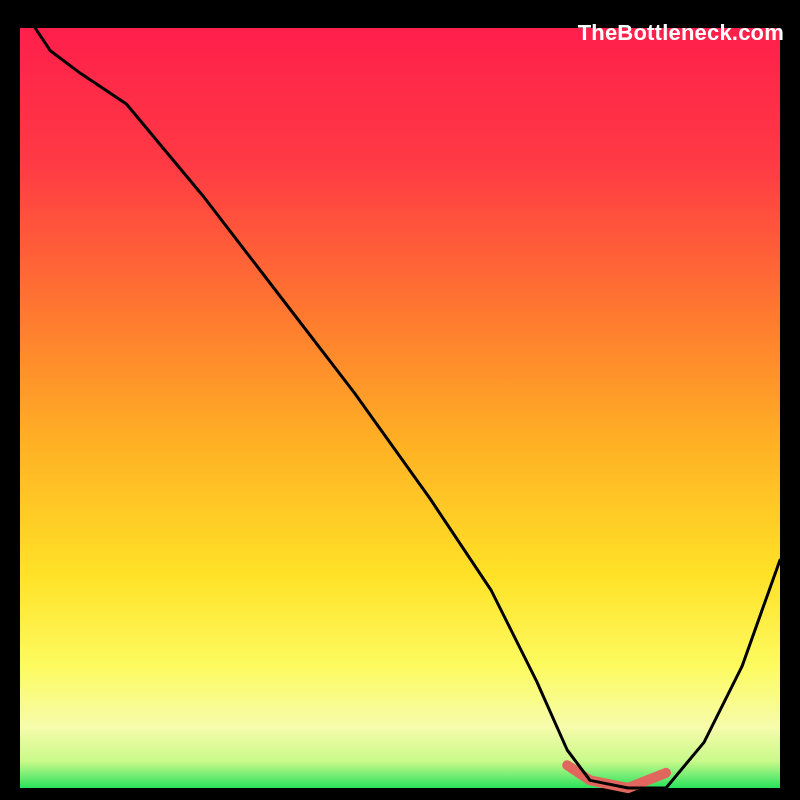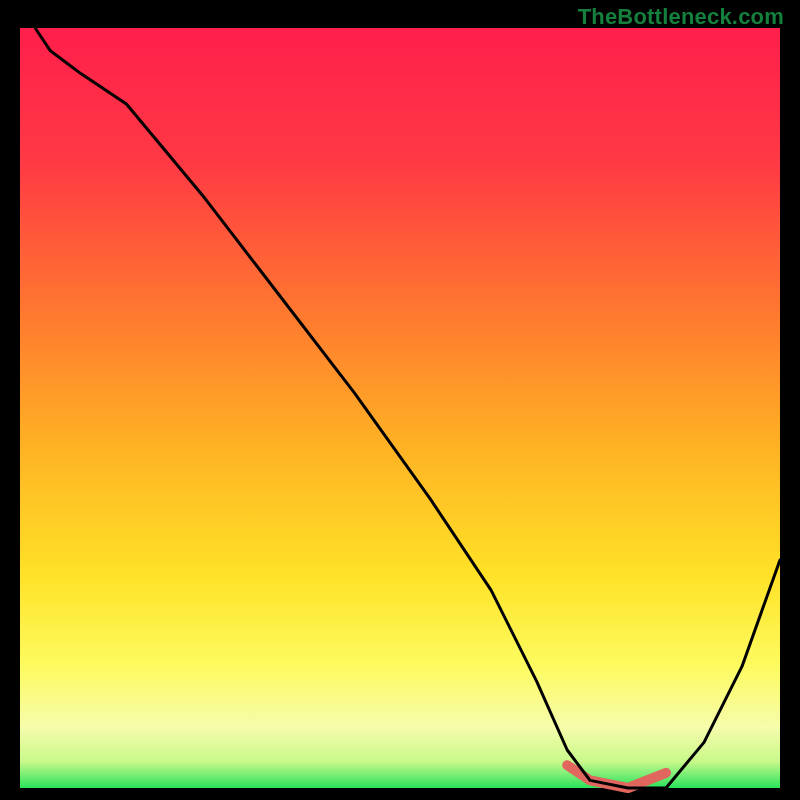--- a/index.html
+++ b/index.html
@@ -11,26 +11,26 @@
     overflow: hidden;
   }
   .frame {
     position: relative;
     width: 800px;
     height: 800px;
     background: #000;
   }
   .watermark {
     position: absolute;
-    top: 4px;
+    top: 20px;
     right: 16px;
     font-family: Arial, Helvetica, sans-serif;
     font-size: 22px;
     font-weight: 600;
-    color: #15803d;
+    color: #ffffff;
     letter-spacing: 0.2px;
   }
   svg {
     position: absolute;
     top: 0;
     left: 0;
   }
 </style>
 </head>
 <body>

